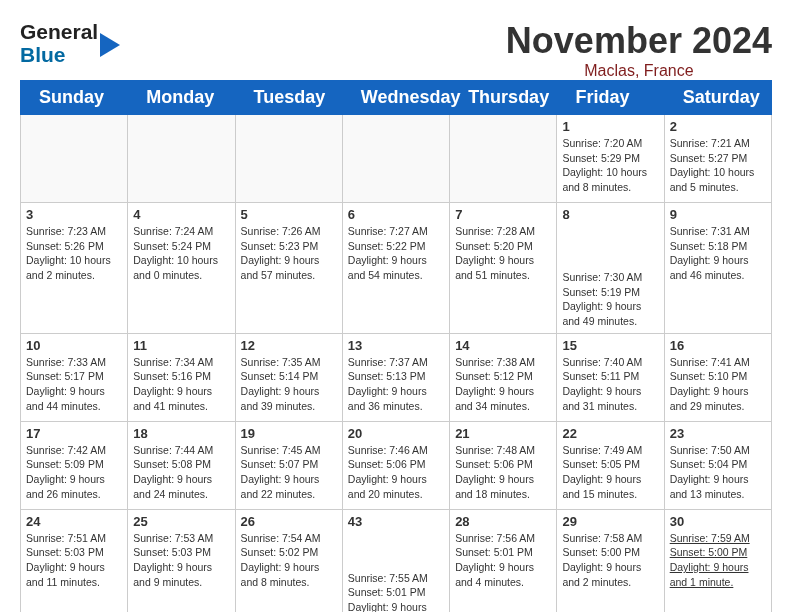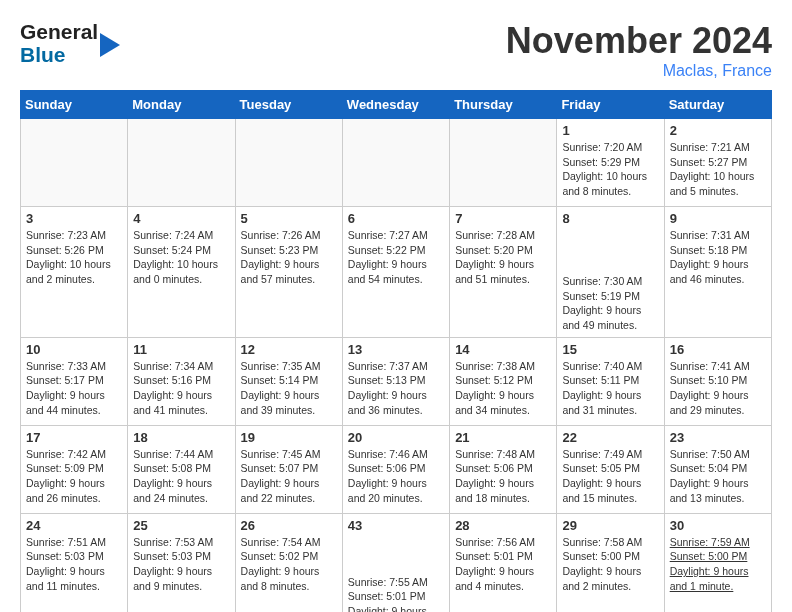--- a/index.html
+++ b/index.html
@@ -7,46 +7,47 @@
       font-family: Arial, sans-serif;
       background: #fff;
       width: 792px;
       min-height: 612px;
       padding: 20px;
     }
     .header-area {
       display: flex;
       justify-content: space-between;
       align-items: flex-start;
-      margin-bottom: 10px;
+      margin-bottom: 0;
       gap: 28px;
     }
     .title-area {
       text-align: right;
     }
     .month-title {
       font-size: 36px;
       font-weight: bold;
       color: #333;
     }
     .location {
       font-size: 16px;
-      color: #3b82f6;
+      color: #7f1d1d;
+      text-align: center;
     }
     table {
       width: 100%;
       border-collapse: collapse;
       table-layout: fixed;
     }
     th {
       background: #1565c0;
       color: #fff;
-      font-size: 13px;
+      font-size: 18px;
       font-weight: bold;
-      padding: 6px 4px;
+      padding: 6px 18px;
       text-align: left;
       border: 1px solid #1565c0;
     }
     td {
       border: 1px solid #ccc;
       vertical-align: top;
       padding: 4px 5px;
       min-height: 80px;
       height: 88px;
       font-size: 11px;

